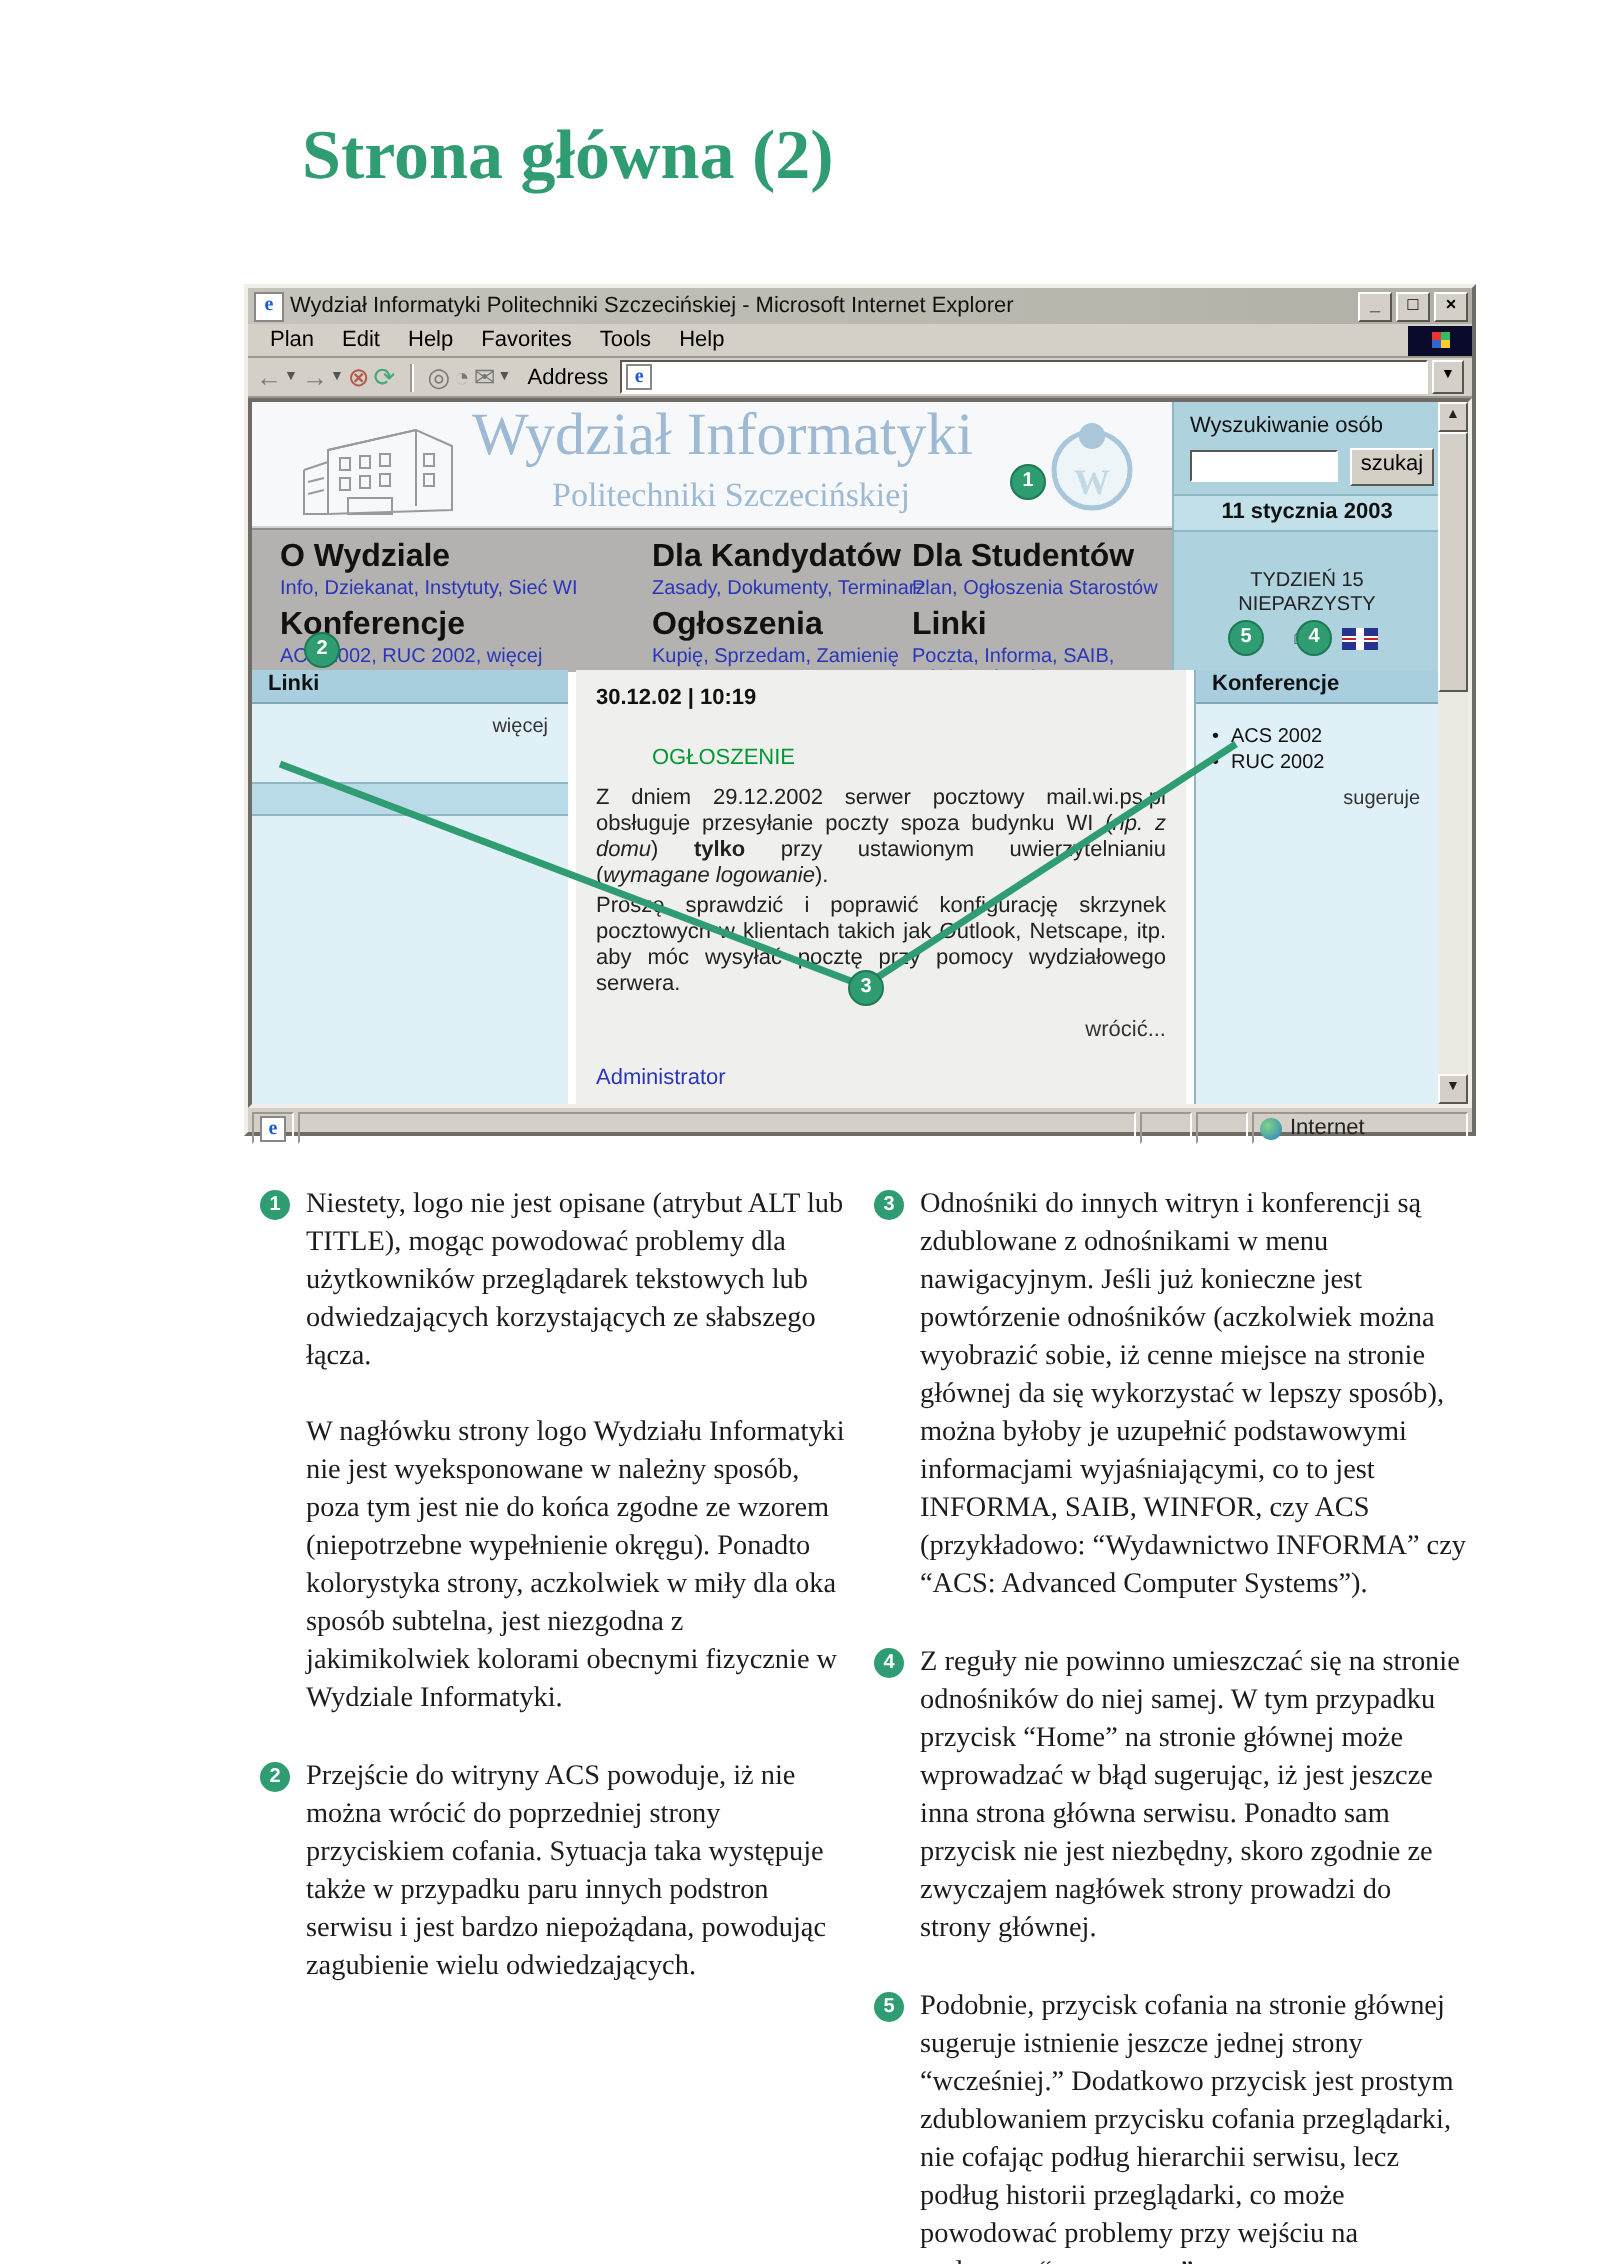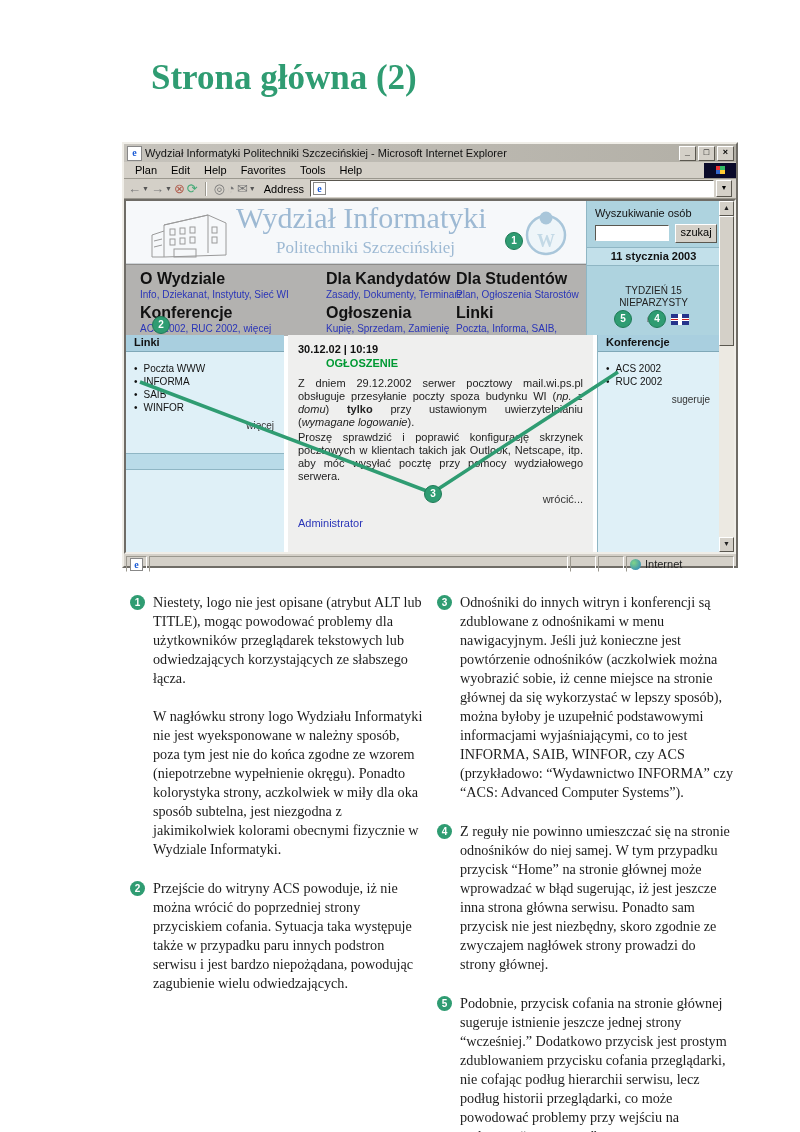--- a/index.html
+++ b/index.html
@@ -92,21 +92,21 @@
   .linki li:before,.konf li:before{content:"•";margin-right:6px;}
   .more-link{text-align:right;padding-right:10px;font-size:10px;color:#333;margin-top:6px;}
   .linki .band{margin-top:22px;height:15px;background:#b9dbe8;border-top:1px solid #8fb6c4;
     border-bottom:1px solid #8fb6c4;}
 
   .main{position:absolute;left:162px;top:134px;width:305px;height:217px;background:#efefee;}
   .main .panel-hd{background:#d2d0ca;border-bottom:1px solid #a8a59e;font-weight:normal;
     color:#222;}
   .main .body{padding:8px 10px 0 10px;}
   .post-date{font-weight:bold;font-size:11px;color:#111;}
-  .post-head{font-weight:bold;font-size:11px;color:#009933;margin:2px 0 8px 28px;}
+  .post-head{font-weight:normal;font-size:11px;color:#009933;margin:18px 0 8px 28px;}
   .news-body{font-size:11px;color:#222;text-align:justify;line-height:13px;margin:0 0 2px 0;}
   .news-more{text-align:right;font-size:11px;color:#333;margin-top:10px;}
   .author{font-size:11px;color:#2a35b8;margin-top:12px;}
 
   .konf{position:absolute;left:471px;top:134px;width:122px;height:217px;background:#dff0f7;
     border-left:1px solid #8fb6c4;}
 
   
   .scrollbar{position:absolute;right:0;top:0;width:15px;height:351px;background:#ece9e2;}
   .sb-btn{width:15px;height:15px;background:#d4d0c8;border:1px solid;
@@ -265,26 +265,20 @@
           <div class="nl">Kupię, Sprzedam, Zamienię</div>
         </div>
         <div class="navcell" style="left:330px;top:39px">
           <div class="nt">Linki</div>
           <div class="nl">Poczta, Informa, SAIB, Winfor, więcej</div>
         </div>
       </div>
 
       <div class="linki">
         <div class="panel-hd">Linki</div>
-        <ul>
-          <li>Poczta WWW</li>
-          <li>INFORMA</li>
-          <li>SAIB</li>
-          <li>WINFOR</li>
-        </ul>
         <div class="more-link">więcej</div>
         <div class="band"></div>
       </div>
 
       <div class="main">
         <div class="body">
           <div class="post-date">30.12.02 | 10:19</div>
           <div class="post-head">OGŁOSZENIE</div>
           <p class="news-body"><span>Z dniem 29.12.2002 serwer pocztowy mail.wi.ps.pl obsługuje przesyłanie poczty spoza budynku WI (</span><i>np. z domu</i><span>) </span><b>tylko</b><span> przy ustawionym uwierzytelnianiu (</span><i>wymagane logowanie</i><span>).</span></p>
           <p class="news-body">Proszę sprawdzić i poprawić konfigurację skrzynek pocztowych w klientach takich jak Outlook, Netscape, itp. aby móc wysyłać pocztę przy pomocy wydziałowego serwera.</p>

